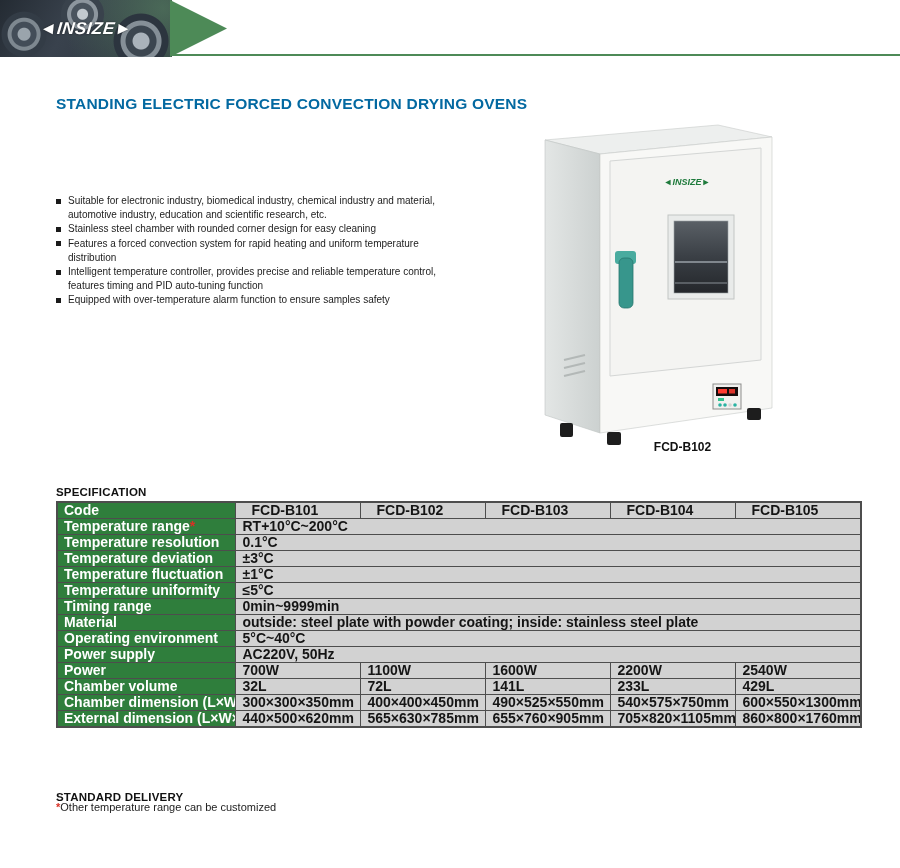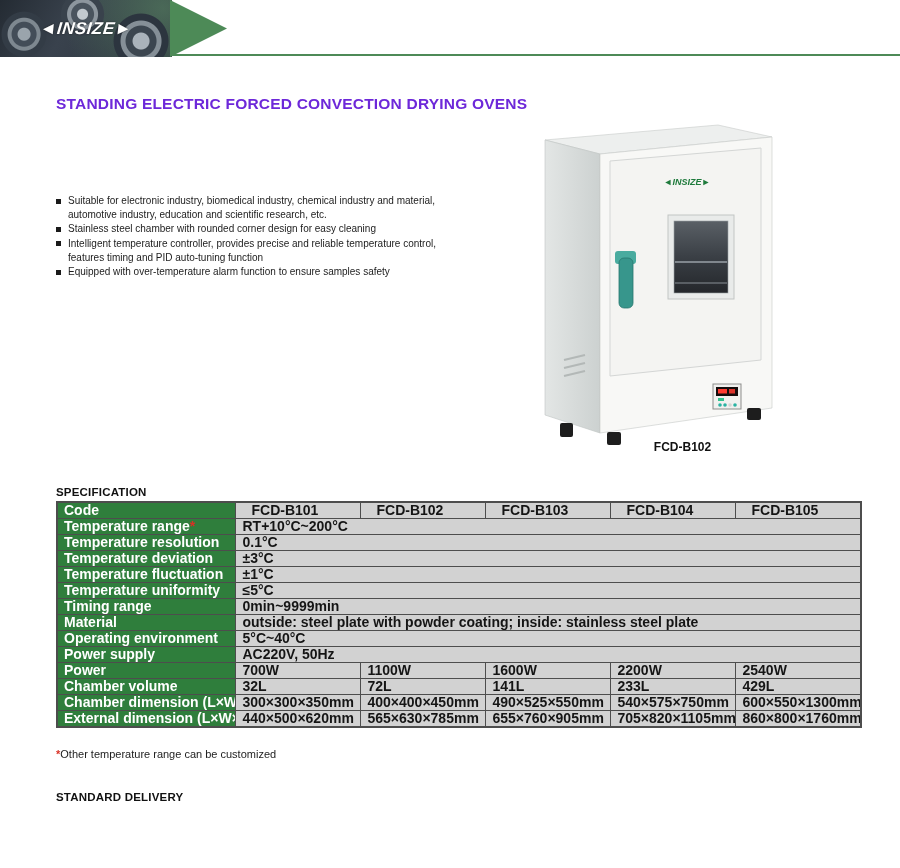--- a/index.html
+++ b/index.html
@@ -26,21 +26,21 @@
       radial-gradient(circle at 95% 15%, rgba(96,145,105,.55), rgba(0,0,0,0) 60%),
       linear-gradient(120deg, #242b33 0%, #39424d 40%, #2b333d 100%);
   }
   .hdr-logo{position:absolute;left:0;top:0;width:172px;height:57px;display:flex;align-items:center;justify-content:center;
     color:#fff;font-size:17px;font-weight:bold;font-style:italic;letter-spacing:.5px;
     transform:skewX(-6deg);text-shadow:0 0 2px rgba(0,0,0,.6);white-space:nowrap;}
   .hdr-arrow{position:absolute;left:170px;top:0;width:57px;height:57px;background:var(--brand-green);
     clip-path:polygon(0 0,100% 50%,0 100%);}
 
   
-  .page-title{position:absolute;left:56px;top:95px;font-size:15.5px;font-weight:bold;color:#6d28d9;letter-spacing:.2px;}
+  .page-title{position:absolute;left:56px;top:95px;font-size:15.5px;font-weight:bold;color:#0369a1;letter-spacing:.2px;}
   .features{position:absolute;left:56px;top:194px;width:384px;font-size:10px;line-height:14.2px;color:#1c1c1c;}
   .feature{position:relative;padding-left:12px;}
   .feature::before{content:"";position:absolute;left:0;top:4.5px;width:5px;height:5px;background:#1a1a1a;}
 
   
   .oven-svg{position:absolute;left:535px;top:120px;width:245px;height:335px;}
   .oven-caption{position:absolute;left:620px;top:440px;width:125px;text-align:center;
     font-size:12px;font-weight:bold;color:#111;}
 
   
@@ -53,37 +53,38 @@
   .delivery-table{position:absolute;left:56px;top:805px;width:304px;}
   table.grid td{height:14.7px;font-size:14px;line-height:13px;border:1px solid var(--border-gray);
     overflow:hidden;white-space:nowrap;}
   td.lbl{background:var(--table-green);color:#fff;font-weight:bold;padding:1px 6px;
     border-bottom:2px solid #f3f3f3;}
   table.grid tr:last-child td.lbl{border-bottom:1px solid var(--border-gray);}
   td.val{background:var(--cell-gray);color:#151515;padding:1px 7px;font-weight:bold;}
   td.val.code{font-weight:bold;padding-left:16px;}
   .star{color:var(--accent-red);font-weight:bold;}
 
-  .footnote{position:absolute;left:56px;top:748px;font-size:11px;color:#1c1c1c;}
+  .footnote{position:absolute;left:56px;top:801px;font-size:11px;color:#1c1c1c;}
 </style>
 </head>
 <body>
 
 <div id="canvas">
 
   <div class="hdr-rule"></div>
   <div class="hdr-photo"></div>
   <div class="hdr-arrow"></div>
   <div class="hdr-logo">◄INSIZE►</div>
 
   <div class="page-title">STANDING ELECTRIC FORCED CONVECTION DRYING OVENS</div>
 
   <div class="features">
     <div class="feature">Suitable for electronic industry, biomedical industry, chemical industry and material, automotive industry, education and scientific research, etc.</div>
     <div class="feature">Stainless steel chamber with rounded corner design for easy cleaning</div>
+    <div class="feature">Features a forced convection system for rapid heating and uniform temperature distribution</div>
     <div class="feature">Intelligent temperature controller, provides precise and reliable temperature control, features timing and PID auto-tuning function</div>
     <div class="feature">Equipped with over-temperature alarm function to ensure samples safety</div>
   </div>
 
   <svg class="oven-svg" viewBox="0 0 245 335">
     <defs>
       <linearGradient id="glass" x1="0" y1="0" x2="0" y2="1">
         <stop offset="0" stop-color="#5a6066"></stop>
           <stop offset="0.5" stop-color="#3a3f45"></stop>
           <stop offset="1" stop-color="#24272b"></stop>

